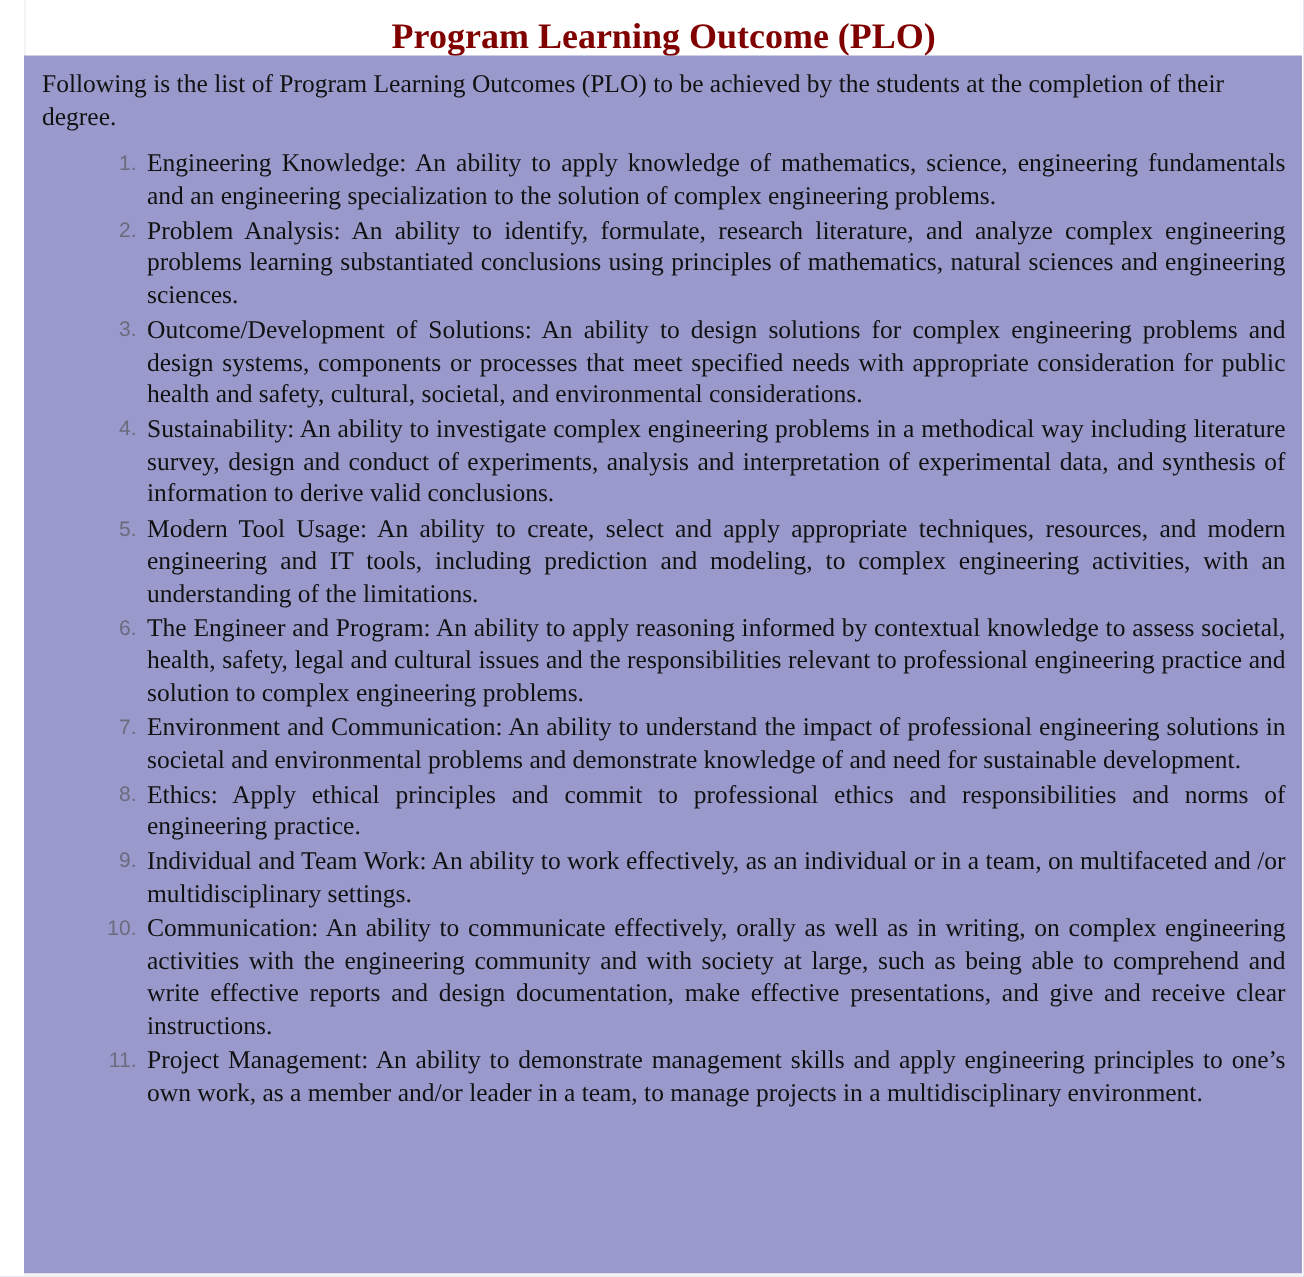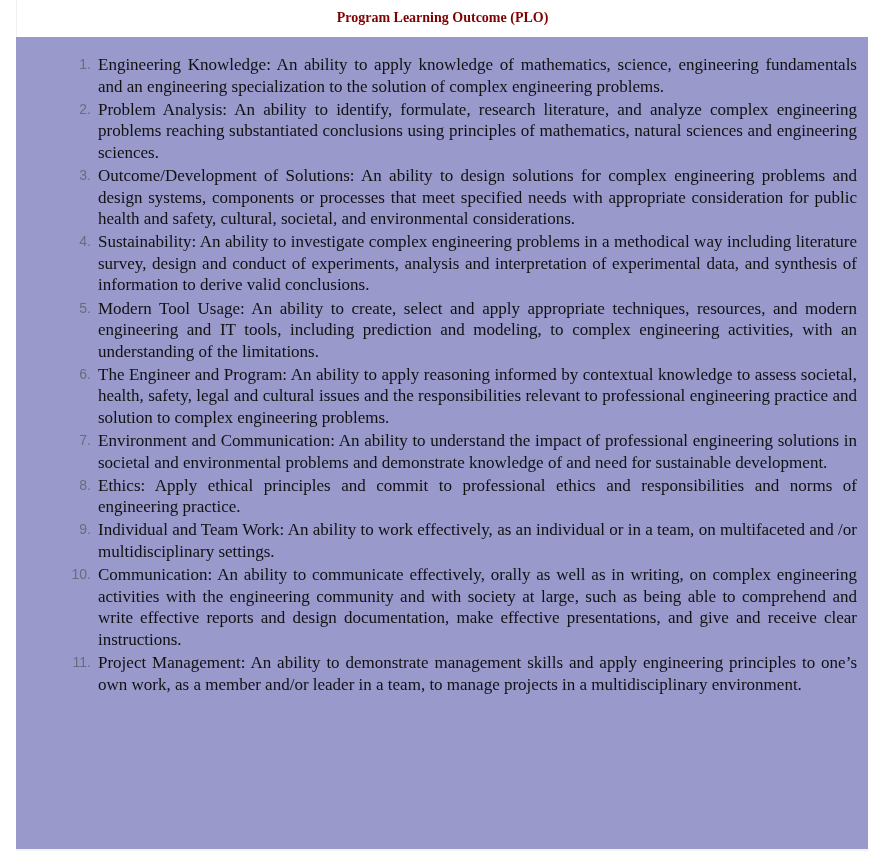--- a/index.html
+++ b/index.html
@@ -24,21 +24,21 @@
       background: #f0f0f0;
     }
     .page-title {
       position: absolute;
       top: 0;
       left: 16px;
       right: 0;
       height: 22px;
       text-align: center;
       font-weight: bold;
-      font-size: 14px;
+      font-size: 24px;
       line-height: 18px;
       color: #800000;
     }
     .panel {
       position: absolute;
       left: 16px;
       top: 37px;
       width: 852px;
       height: 812px;
       background: #9999cc;
@@ -87,27 +87,28 @@
     }
   </style>
 </head>
 <body>
 
 <div class="left-rule"></div>
 
 <h1 class="page-title">Program Learning Outcome (PLO)</h1>
 
 <div class="panel">
+  <p class="intro">Following is the list of Program Learning Outcomes (PLO) to be achieved by the students at the completion of their degree.</p>
 
   <ol class="plo-list">
     <li class="plo-item">
       <span class="plo-num">1.</span><span class="plo-term">Engineering Knowledge:</span><span></span><span> An ability to apply knowledge of mathematics, science, engineering fundamentals and an engineering specialization to the solution of complex engineering problems.</span>
     </li>
     <li class="plo-item">
-      <span class="plo-num">2.</span><span class="plo-term">Problem Analysis:</span><span></span><span> An ability to identify, formulate, research literature, and analyze complex engineering problems reaching substantiated conclusions using principles of mathematics, natural sciences and engineering sciences.</span>
+      <span class="plo-num">2.</span><span class="plo-term">Problem Analysis:</span><span></span><span> An ability to identify, formulate, research literature, and analyze complex engineering problems learning substantiated conclusions using principles of mathematics, natural sciences and engineering sciences.</span>
     </li>
     <li class="plo-item">
       <span class="plo-num">3.</span><span class="plo-term">Outcome/Development of Solutions:</span><span></span><span> An ability to design solutions for complex engineering problems and design systems, components or processes that meet specified needs with appropriate consideration for public health and safety, cultural, societal, and environmental considerations.</span>
     </li>
     <li class="plo-item">
       <span class="plo-num">4.</span><span class="plo-term">Sustainability</span><span>:</span><span> An ability to investigate complex engineering problems in a methodical way including literature survey, design and conduct of experiments, analysis and interpretation of experimental data, and synthesis of information to derive valid conclusions.</span>
     </li>
     <li class="plo-item">
       <span class="plo-num">5.</span><span class="plo-term">Modern Tool Usage:</span><span></span><span> An ability to create, select and apply appropriate techniques, resources, and modern engineering and IT tools, including prediction and modeling, to complex engineering activities, with an understanding of the limitations.</span>
     </li>

